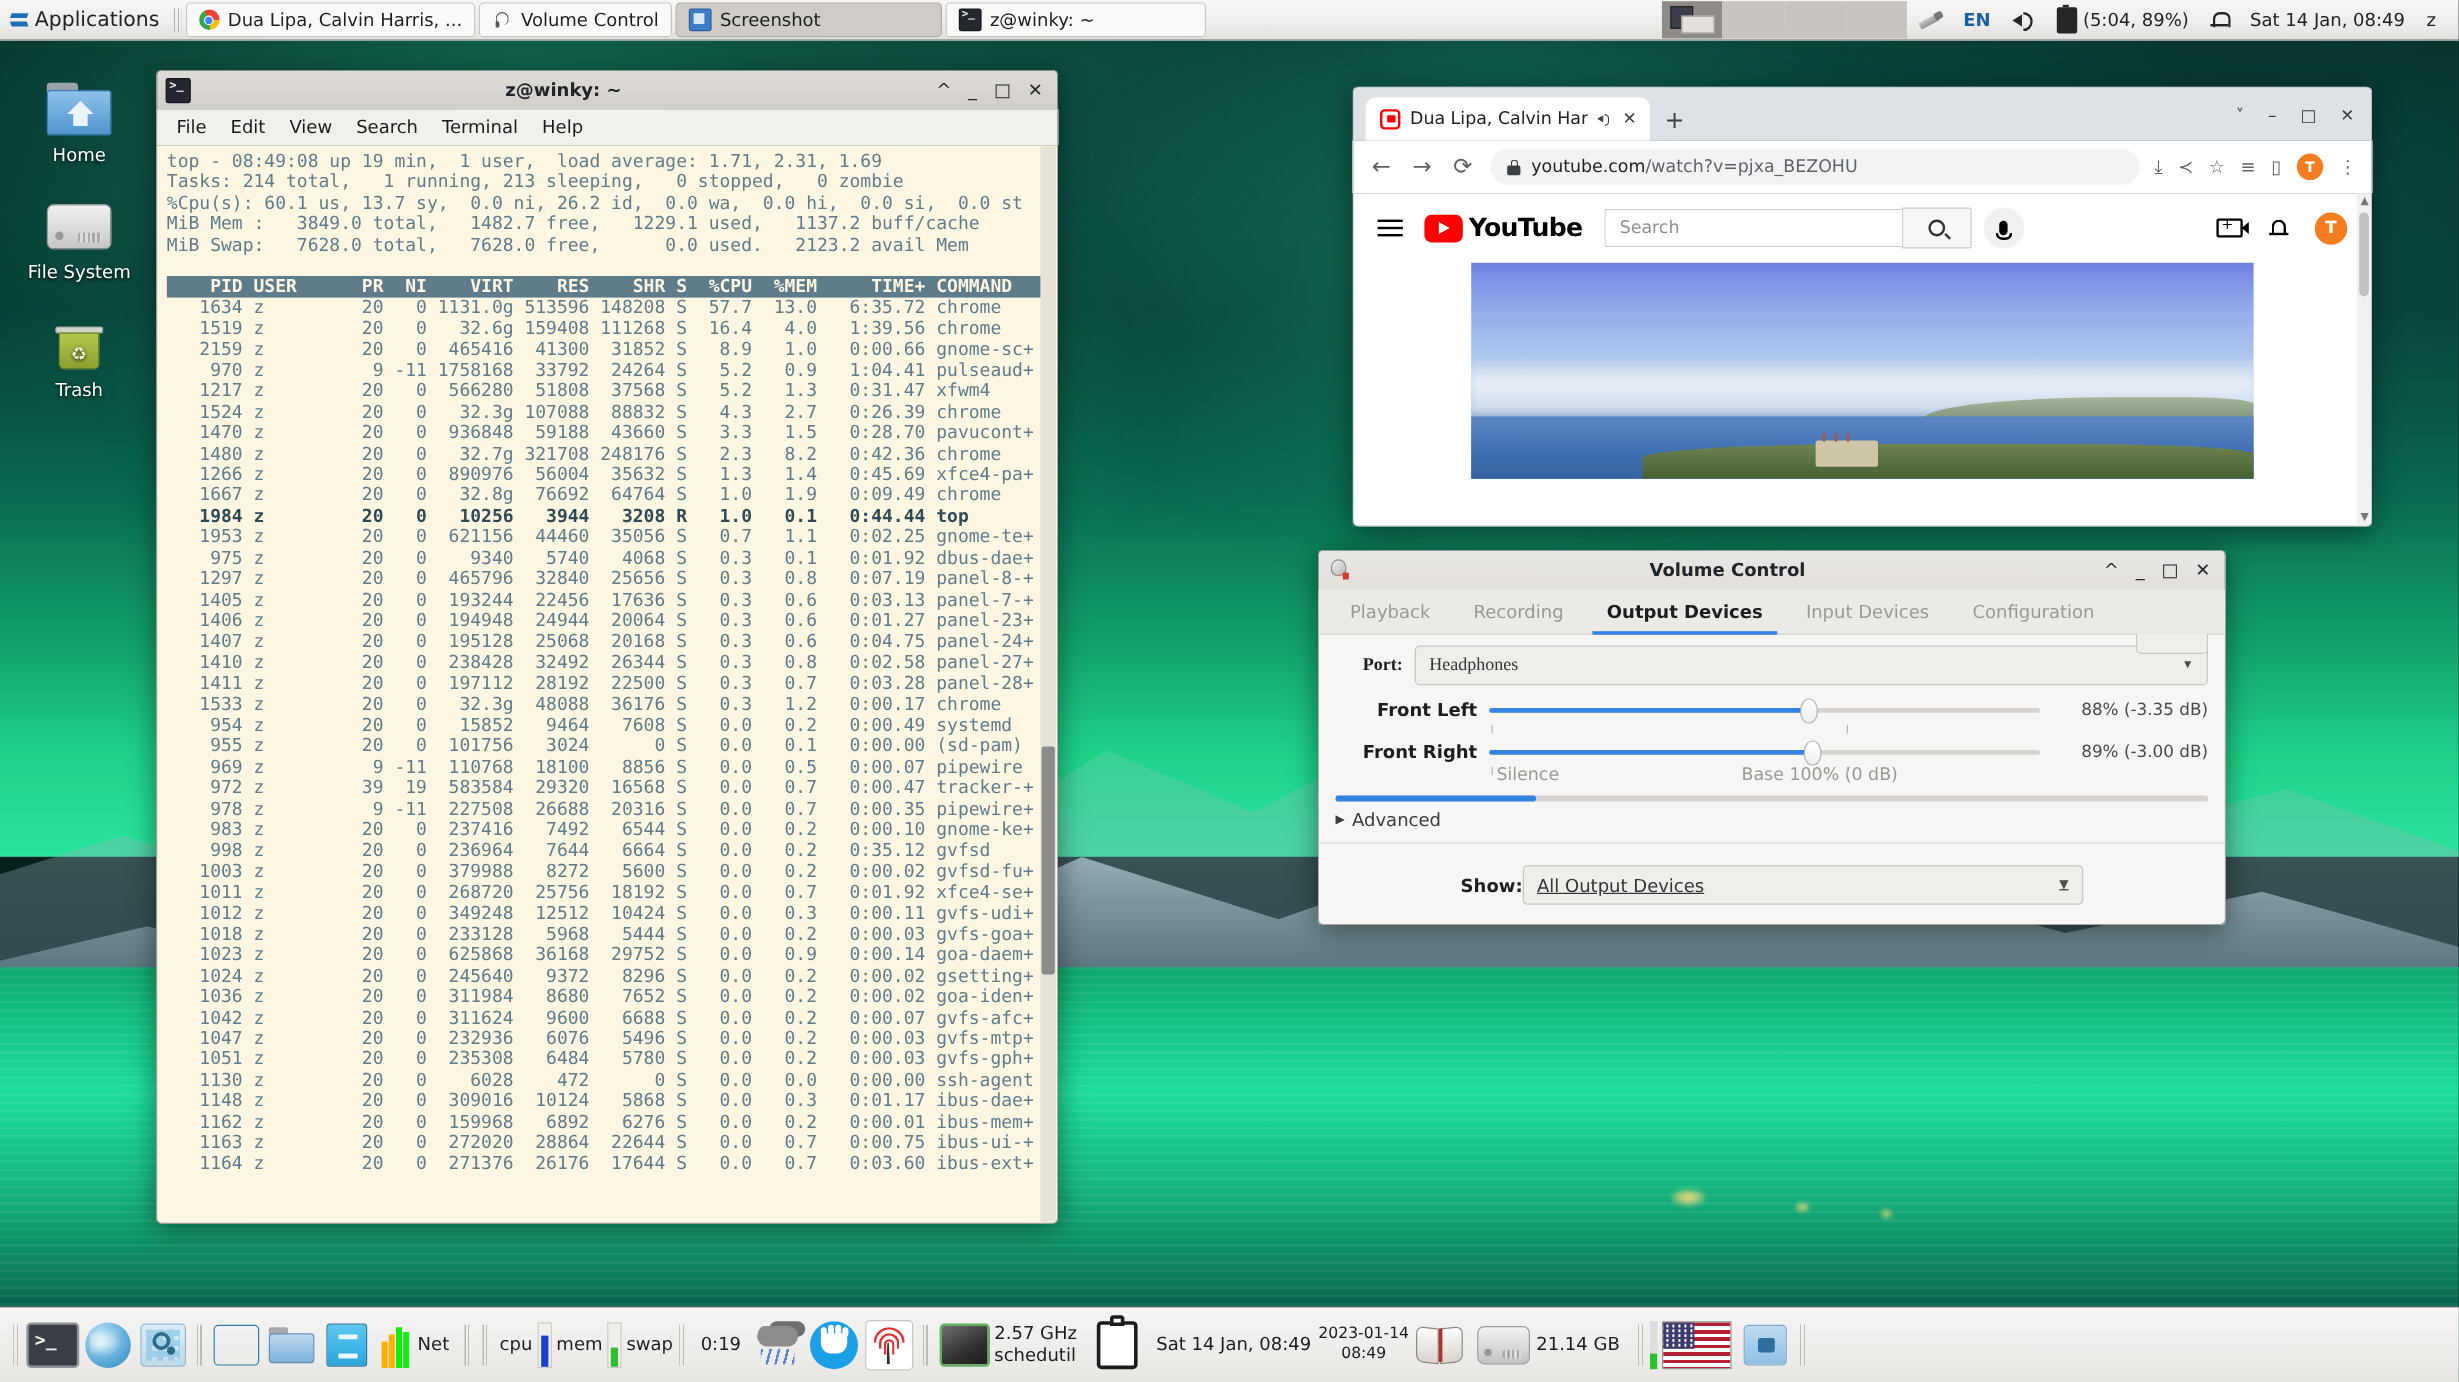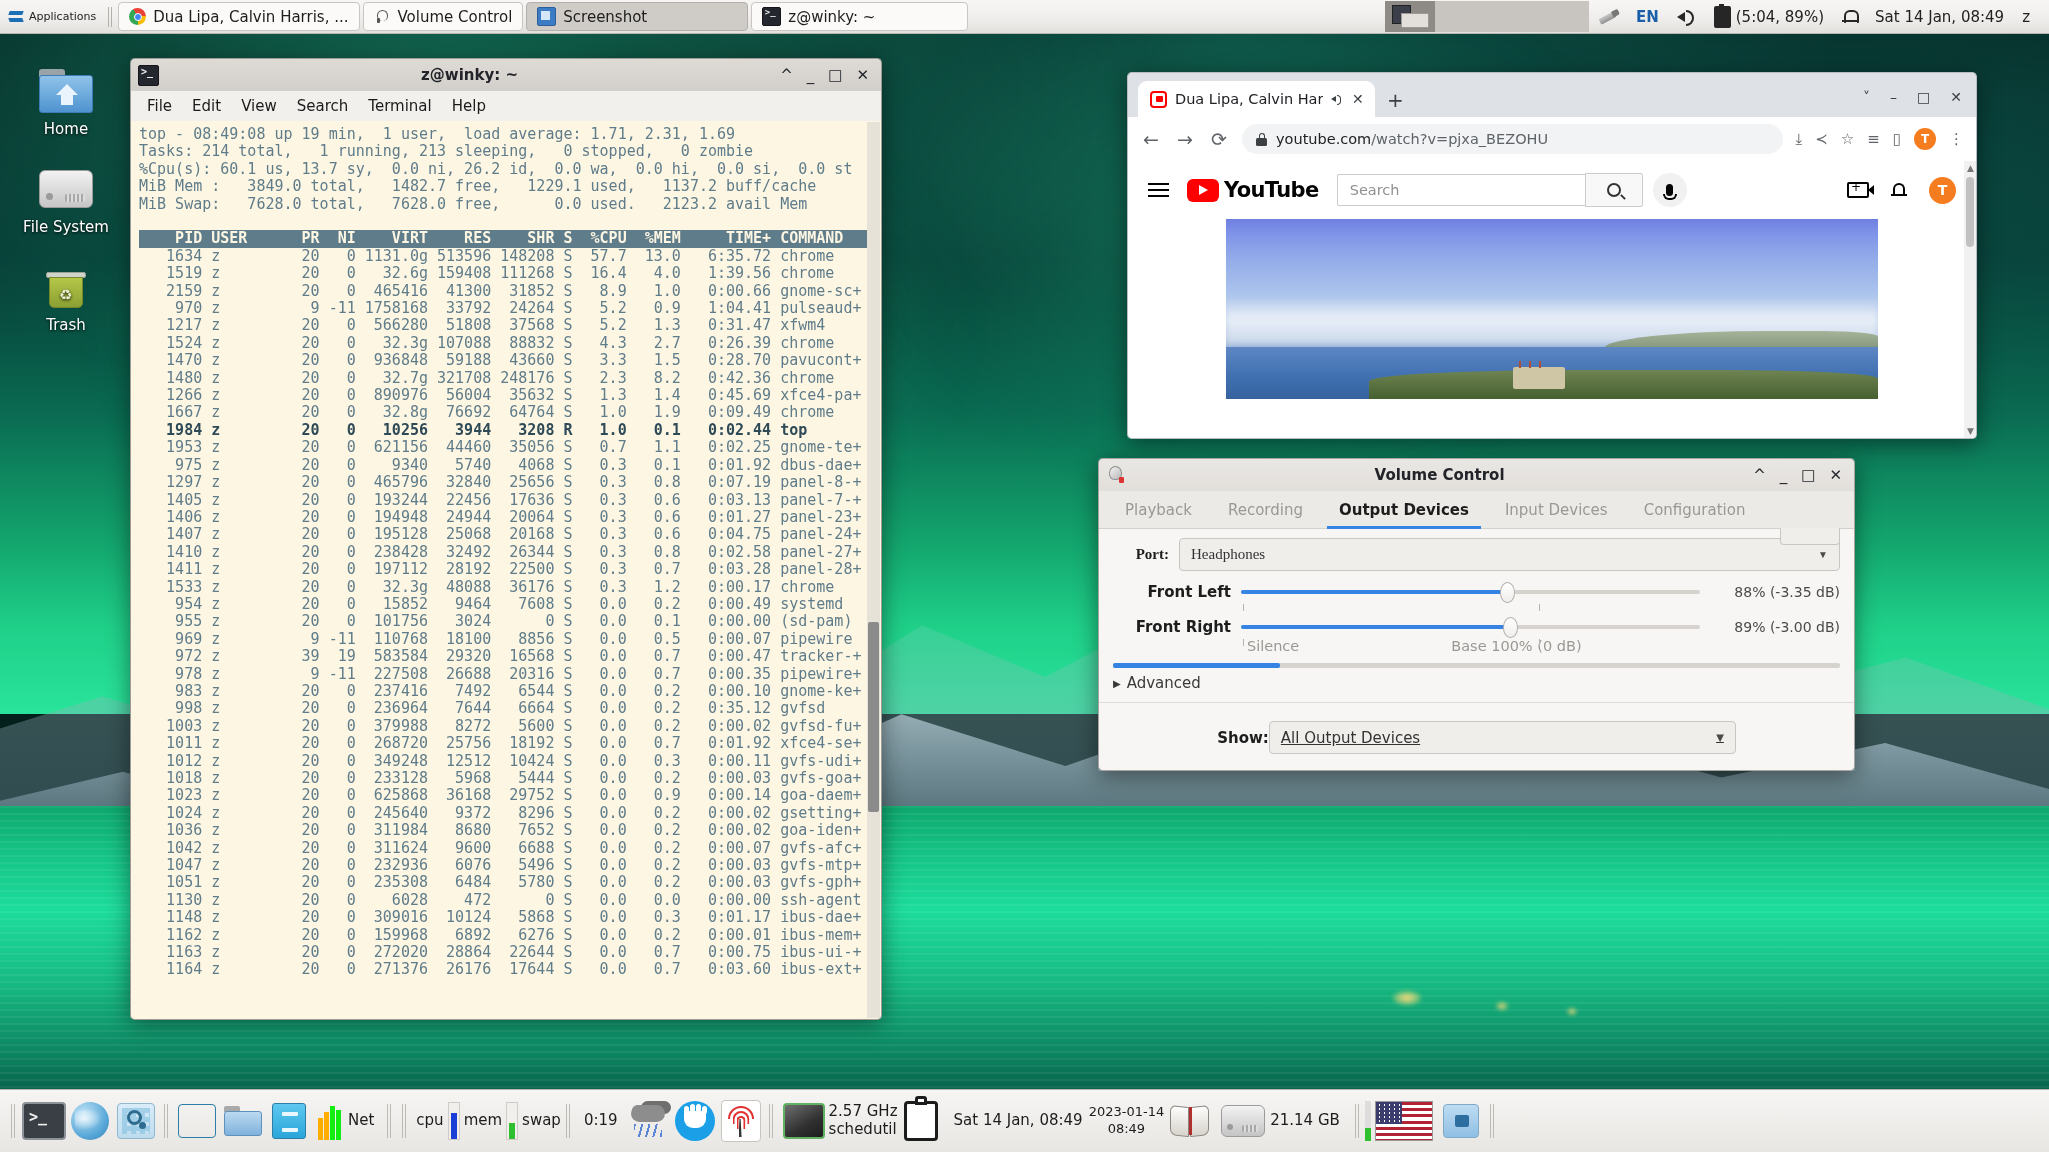--- a/index.html
+++ b/index.html
@@ -44,21 +44,21 @@
 
   
   #toppanel{position:absolute;left:0;top:0;width:2049px;height:33px;
     background:linear-gradient(180deg,#f7f6f5 0%,#efeeec 55%,#e3e1de 100%);
     border-bottom:1px solid #b9b6b2;display:flex;align-items:center;font-size:16px;color:#222;z-index:60;}
   .app-menu{display:flex;align-items:center;gap:5px;padding:0 8px 0 8px;height:31px;}
   .xfce-logo{width:16px;height:16px;position:relative;}
   .xfce-logo:before,.xfce-logo:after{content:"";position:absolute;background:#1a6fb5;}
   .xfce-logo:before{left:1px;top:2px;width:14px;height:4px;transform:skewX(-20deg);}
   .xfce-logo:after{left:1px;top:9px;width:14px;height:4px;transform:skewX(20deg);}
-  .app-menu span{font-size:11px;}
+  .app-menu span{font-size:17px;}
   .handle{width:6px;height:20px;margin:0 4px;
     background:repeating-linear-gradient(90deg,#b4b1ad 0 1px,transparent 1px 3px);}
   .tb-win{display:flex;align-items:center;gap:7px;height:27px;padding:0 10px;margin-right:3px;
     border:1px solid #c9c6c2;border-radius:4px;background:#fbfaf9;font-size:15px;color:#1d1d1d;
     white-space:nowrap;overflow:hidden;}
   .tb-win.active{background:#cfccc7;border-color:#b3b0ab;}
   .tb-ico{width:17px;height:17px;flex:none;border-radius:2px;}
   .ico-chrome{border-radius:50%;background:
       conic-gradient(from -30deg,#ea4335 0 33%,#fbbc05 33% 58%,#34a853 58% 100%);
     position:relative;}
@@ -421,21 +421,21 @@
           <pre class="termpre">   1634 z         20   0 1131.0g 513596 148208 S  57.7  13.0   6:35.72 chrome</pre>
           <pre class="termpre">   1519 z         20   0   32.6g 159408 111268 S  16.4   4.0   1:39.56 chrome</pre>
           <pre class="termpre">   2159 z         20   0  465416  41300  31852 S   8.9   1.0   0:00.66 gnome-sc+</pre>
           <pre class="termpre">    970 z          9 -11 1758168  33792  24264 S   5.2   0.9   1:04.41 pulseaud+</pre>
           <pre class="termpre">   1217 z         20   0  566280  51808  37568 S   5.2   1.3   0:31.47 xfwm4</pre>
           <pre class="termpre">   1524 z         20   0   32.3g 107088  88832 S   4.3   2.7   0:26.39 chrome</pre>
           <pre class="termpre">   1470 z         20   0  936848  59188  43660 S   3.3   1.5   0:28.70 pavucont+</pre>
           <pre class="termpre">   1480 z         20   0   32.7g 321708 248176 S   2.3   8.2   0:42.36 chrome</pre>
           <pre class="termpre">   1266 z         20   0  890976  56004  35632 S   1.3   1.4   0:45.69 xfce4-pa+</pre>
           <pre class="termpre">   1667 z         20   0   32.8g  76692  64764 S   1.0   1.9   0:09.49 chrome</pre>
-          <pre class="termpre t-sel">   1984 z         20   0   10256   3944   3208 R   1.0   0.1   0:02.44 top</pre>
+          <pre class="termpre t-sel">   1984 z         20   0   10256   3944   3208 R   1.0   0.1   0:44.44 top</pre>
           <pre class="termpre">   1953 z         20   0  621156  44460  35056 S   0.7   1.1   0:02.25 gnome-te+</pre>
           <pre class="termpre">    975 z         20   0    9340   5740   4068 S   0.3   0.1   0:01.92 dbus-dae+</pre>
           <pre class="termpre">   1297 z         20   0  465796  32840  25656 S   0.3   0.8   0:07.19 panel-8-+</pre>
           <pre class="termpre">   1405 z         20   0  193244  22456  17636 S   0.3   0.6   0:03.13 panel-7-+</pre>
           <pre class="termpre">   1406 z         20   0  194948  24944  20064 S   0.3   0.6   0:01.27 panel-23+</pre>
           <pre class="termpre">   1407 z         20   0  195128  25068  20168 S   0.3   0.6   0:04.75 panel-24+</pre>
           <pre class="termpre">   1410 z         20   0  238428  32492  26344 S   0.3   0.8   0:02.58 panel-27+</pre>
           <pre class="termpre">   1411 z         20   0  197112  28192  22500 S   0.3   0.7   0:03.28 panel-28+</pre>
           <pre class="termpre">   1533 z         20   0   32.3g  48088  36176 S   0.3   1.2   0:00.17 chrome</pre>
           <pre class="termpre">    954 z         20   0   15852   9464   7608 S   0.0   0.2   0:00.49 systemd</pre>
@@ -728,21 +728,21 @@
       <span class="sig">
         <i></i>
         <i class="s2"></i>
         <i class="s3"></i>
       </span>
     </div>
   <div class="dsep"></div>
   <div class="dbtn" style="width:50px;">
       <span class="cpuchip"></span>
     </div>
-  <div class="dlbl" style="">
+  <div class="dlbl" style="margin-right:10px;">
     <span>2.57 GHz</span>
     <span>schedutil</span>
   </div>
   <div class="dbtn">
       <span class="clipb"></span>
     </div>
   <div class="dlbl" style="margin:0 6px 0 10px;">Sat 14 Jan, 08:49</div>
   <div class="smalltime">
     <div>2023-01-14</div>
     <div>08:49</div>

